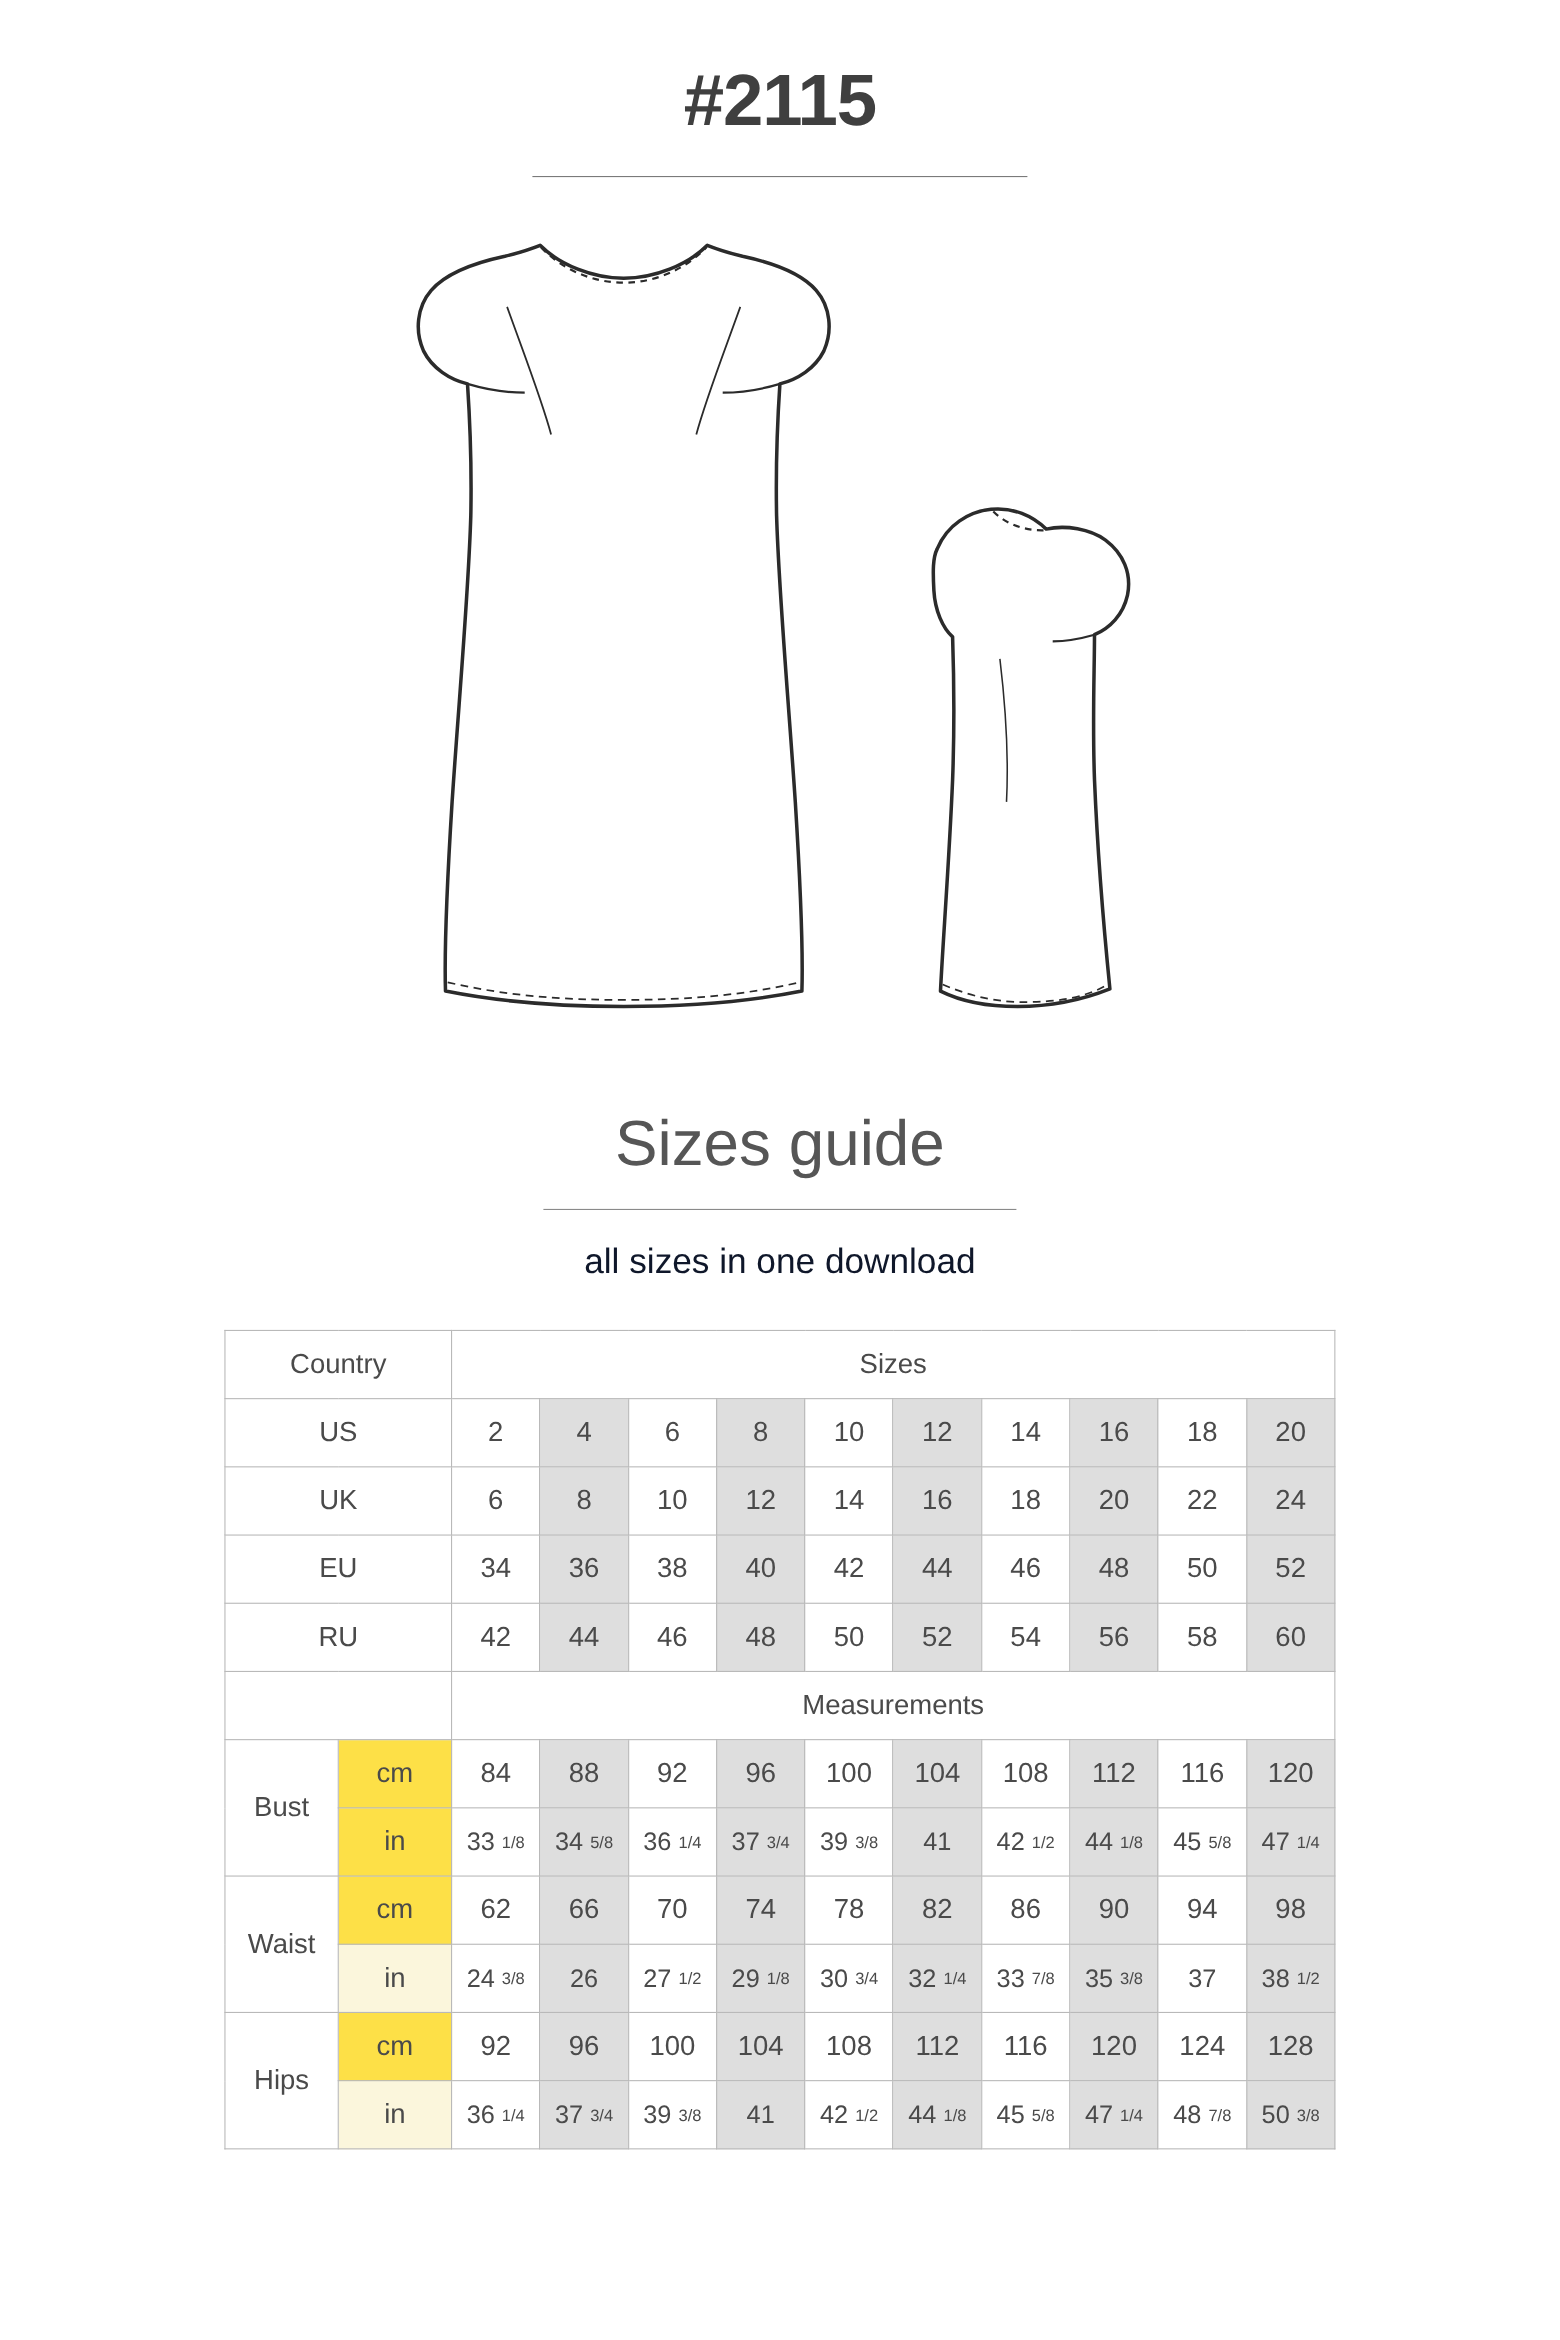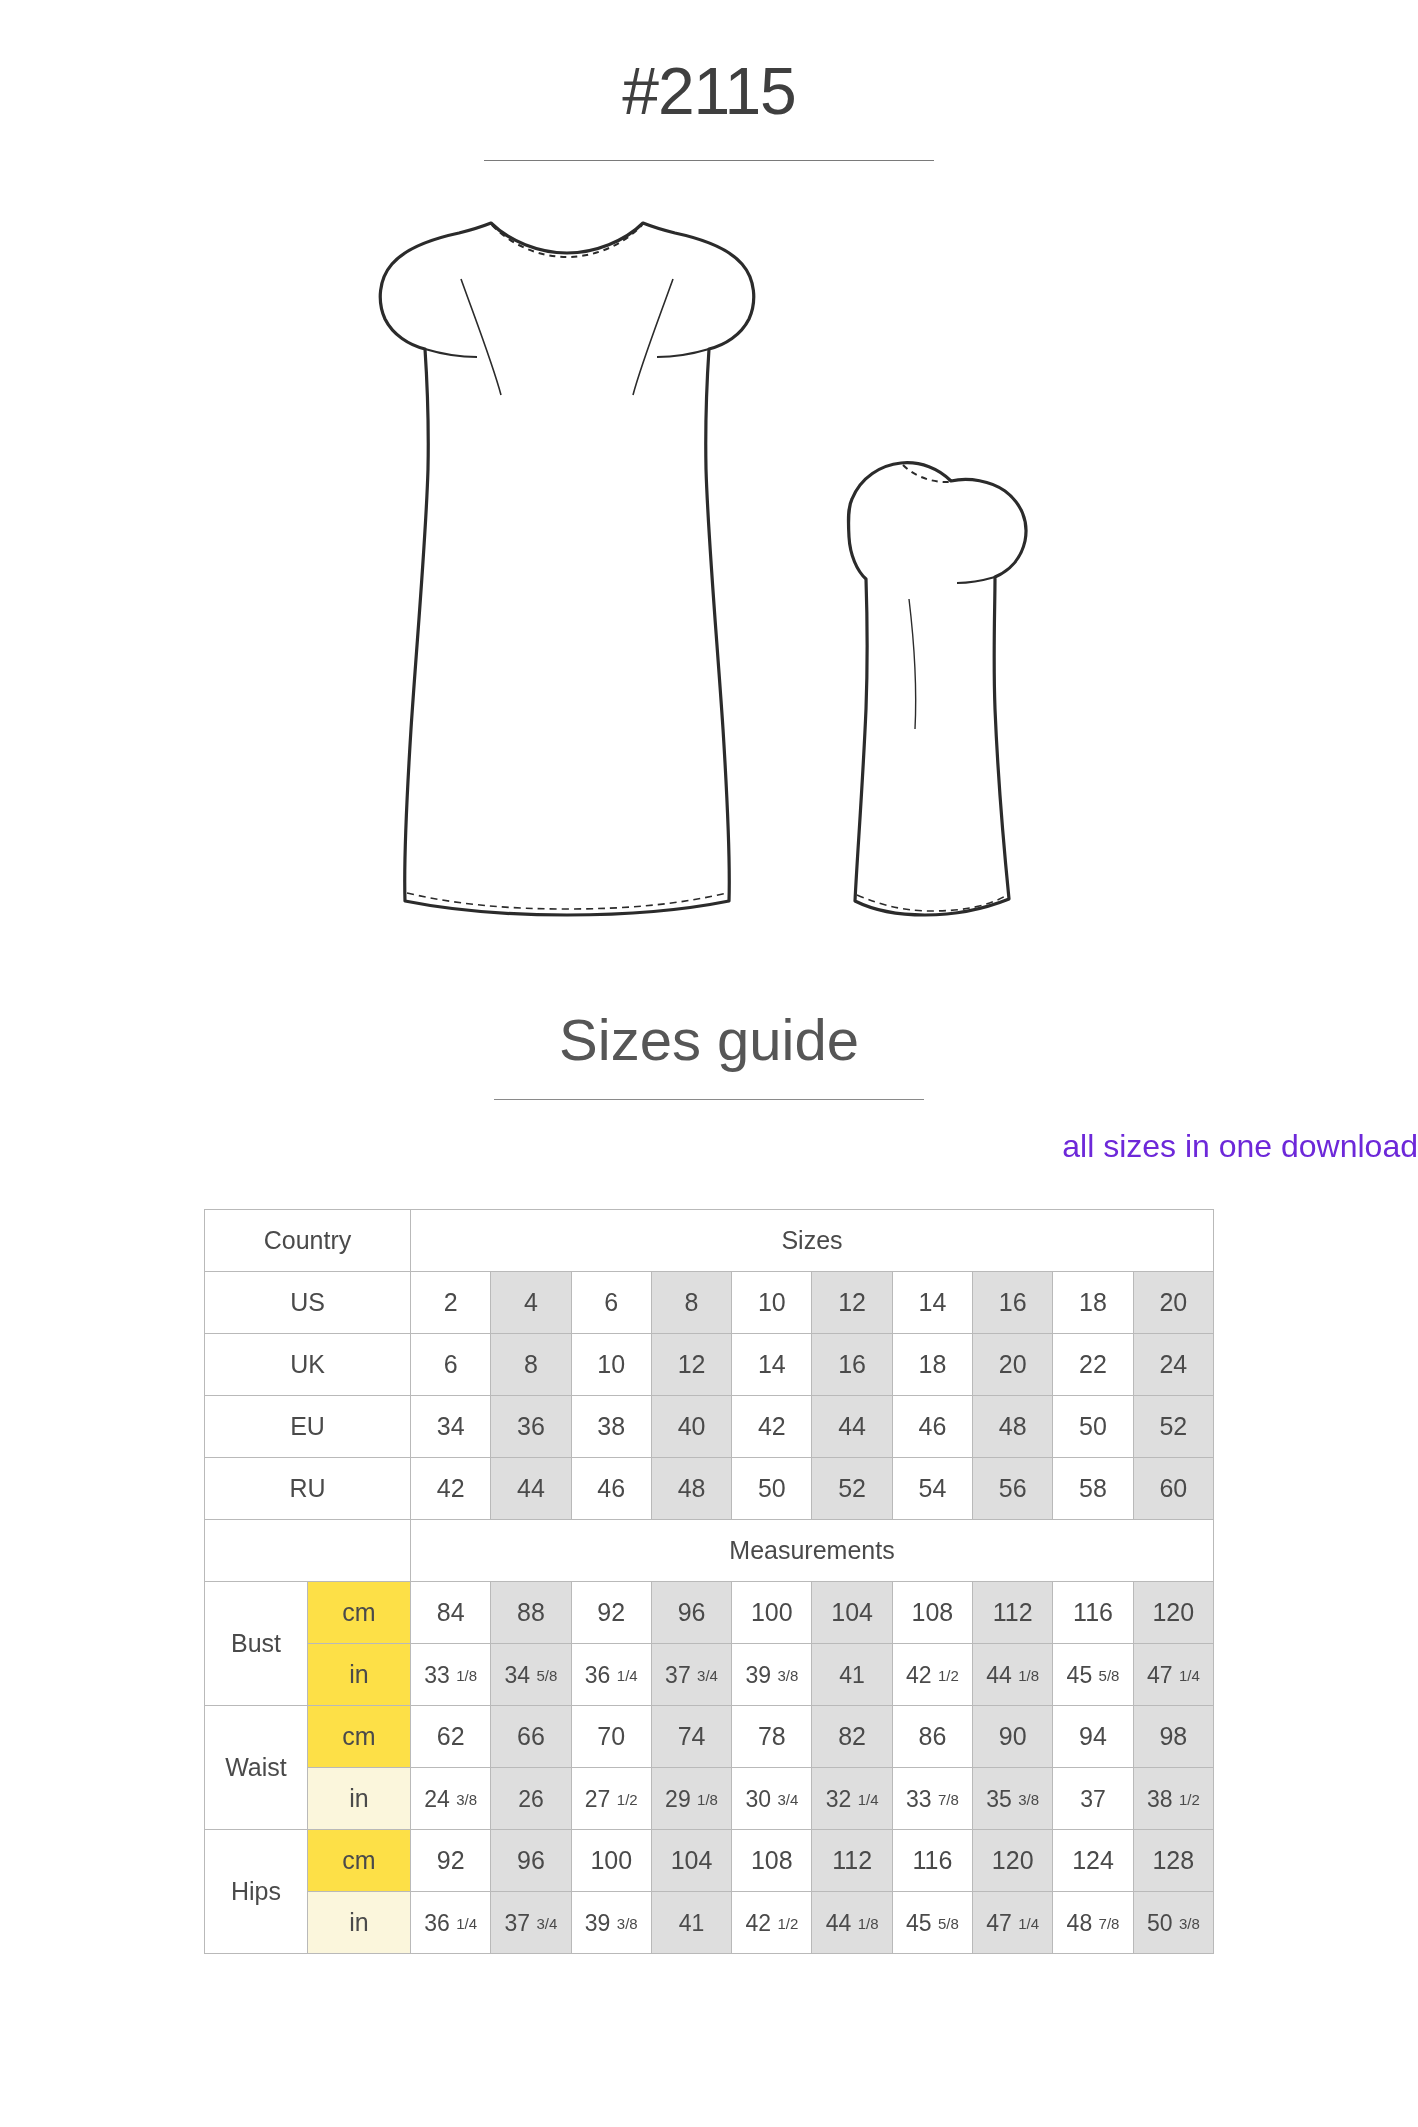--- a/index.html
+++ b/index.html
@@ -19,21 +19,21 @@
     width: 1418px;
     height: 2127px;
     position: relative;
     box-sizing: border-box;
   }
 
   
   .title {
     text-align: center;
     font-size: 66px;
-    font-weight: normal;
+    font-weight: bold;
     color: #3f3f3f;
     letter-spacing: -1px;
     padding-top: 58px;
     line-height: 1.0;
   }
   .title-rule {
     width: 450px;
     height: 1px;
     background: #7a7a7a;
     margin: 36px auto 0 auto;
@@ -59,23 +59,23 @@
     line-height: 1.0;
     margin-top: -98px;
   }
   .guide-rule {
     width: 430px;
     height: 1px;
     background: #8a8a8a;
     margin: 30px auto 0 auto;
   }
   .guide-sub {
-    text-align: right;
+    text-align: center;
     font-size: 32px;
-    color: #6d28d9;
+    color: #0f172a;
     margin-top: 28px;
   }
 
   
   .table-wrap {
     width: 1010px;
     margin: 44px auto 0 auto;
   }
   table.size-table {
     border-collapse: collapse;

